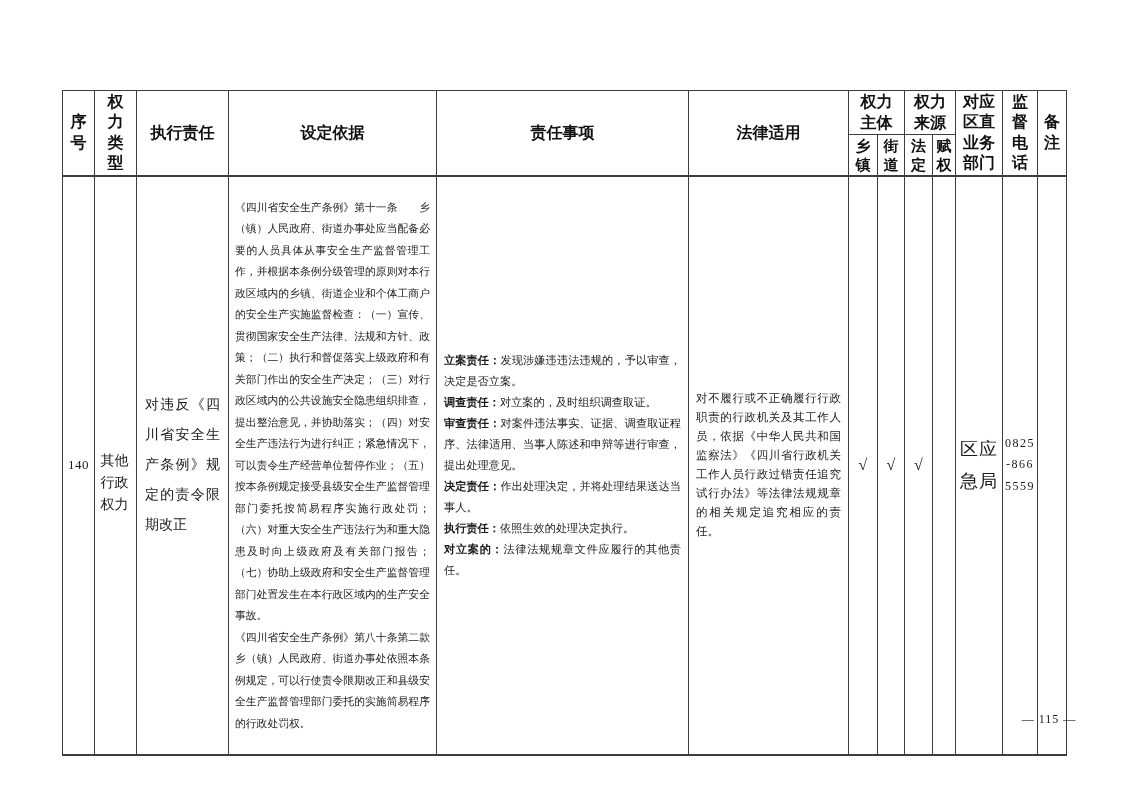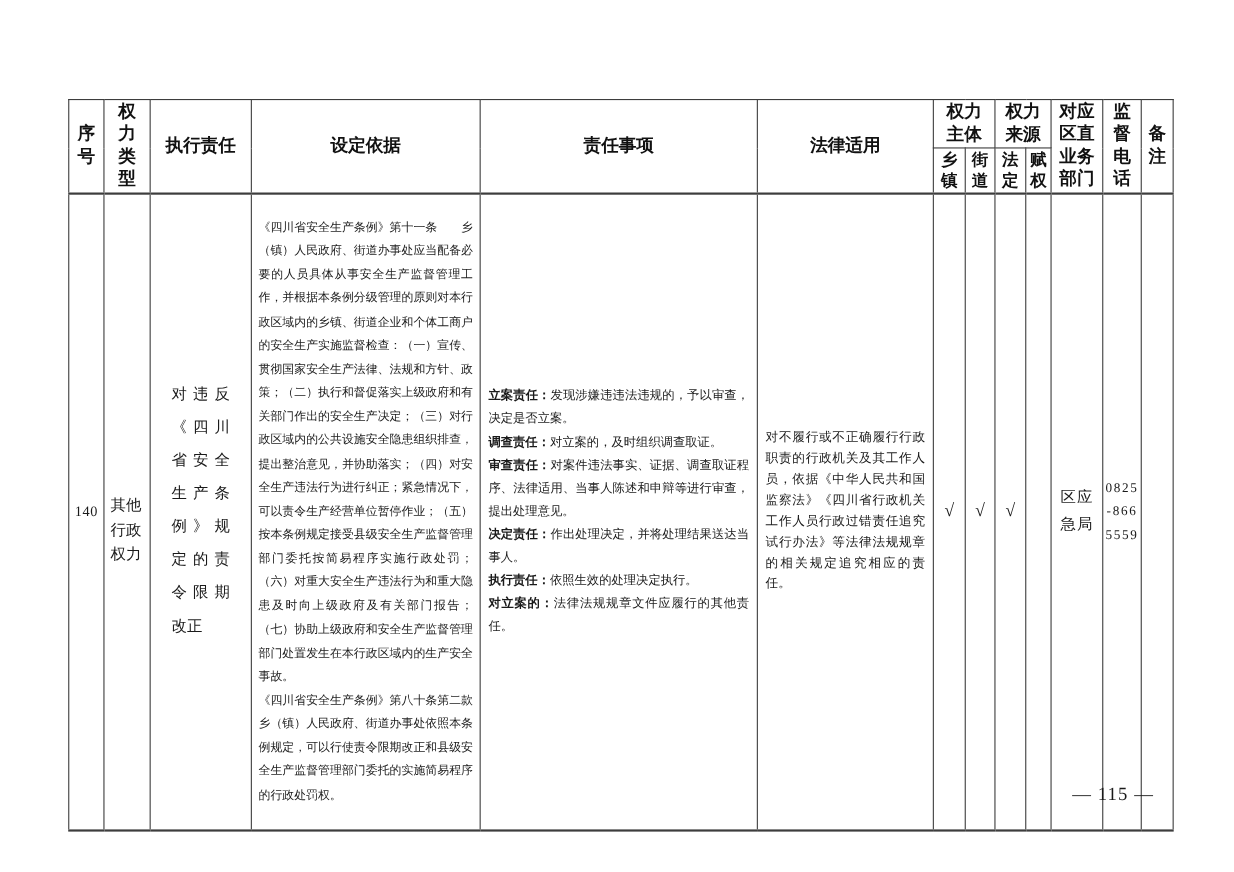--- a/index.html
+++ b/index.html
@@ -19,33 +19,33 @@
     font-weight:bold;font-size:16px;line-height:1.28;text-align:center;
     white-space:pre-line;color:#111;
   }
   .power-table thead tr.sub-row th{font-size:15px;}
   .power-table tbody td{border-top-width:2px;border-bottom-width:2px;}
   
   td.c{text-align:center;}
   td.serial{font-size:13px;letter-spacing:.5px;}
   td.ptype{font-size:14px;line-height:1.55;}
   td.ptype .inner{display:inline-block;width:30px;text-align:left;margin-top:35px;}
-  td.pname{font-size:14px;line-height:2.15;padding:2px 19px;text-align:justify;}
+  td.pname{font-size:14px;line-height:2.15;padding:2px 8px;text-align:justify;}
   td.basis{font-size:10.8px;line-height:21.5px;padding:20px 6px;text-align:justify;vertical-align:middle;}
   td.basis p{margin:0;}
   td.resp{font-size:11.2px;line-height:21px;padding:4px 7px;text-align:justify;}
   td.resp p{margin:0;}
   td.resp b{font-weight:bold;}
   td.acct{font-size:11.5px;line-height:19px;padding:4px 7px;text-align:justify;}
   td.check{font-size:16px;}
-  td.dept{font-size:14px;line-height:1.8;letter-spacing:1px;padding:0 2px;}
+  td.dept{font-size:18px;line-height:1.8;letter-spacing:1px;padding:0 2px;}
   td.phone{font-size:12px;line-height:1.8;letter-spacing:1.5px;word-break:break-all;padding:0 2px;}
   .page-number{
-    position:absolute;left:952px;top:712px;width:120px;text-align:center;
-    font-size:17px;letter-spacing:1px;color:#1a1a1a;
+    position:absolute;left:989px;top:712px;width:120px;text-align:center;
+    font-size:12px;letter-spacing:1px;color:#1a1a1a;
     font-family:"Liberation Serif","DejaVu Serif",serif;
   }
 </style>
 </head>
 <body>
 
 <table class="power-table">
   <colgroup>
     <col style="width:32px">
       <col style="width:42px">

